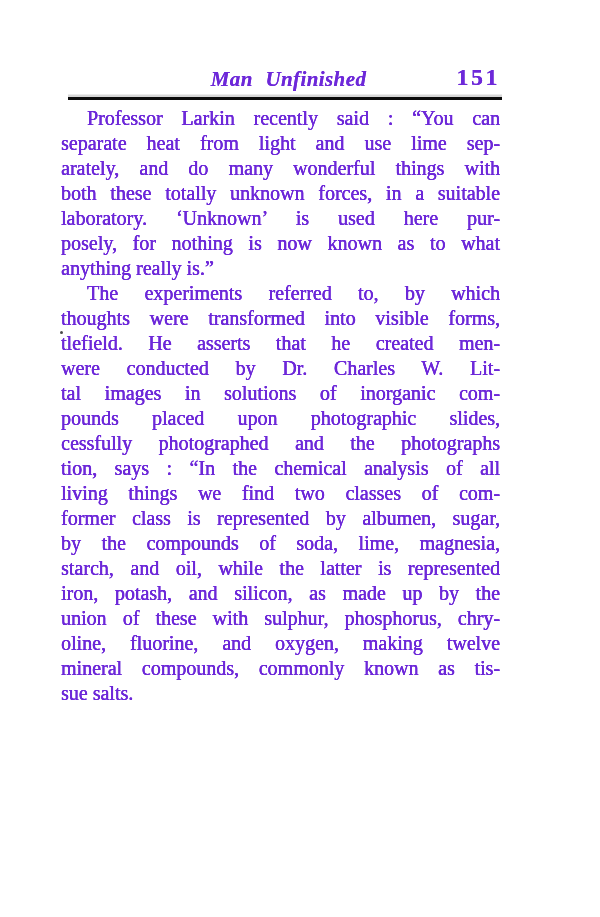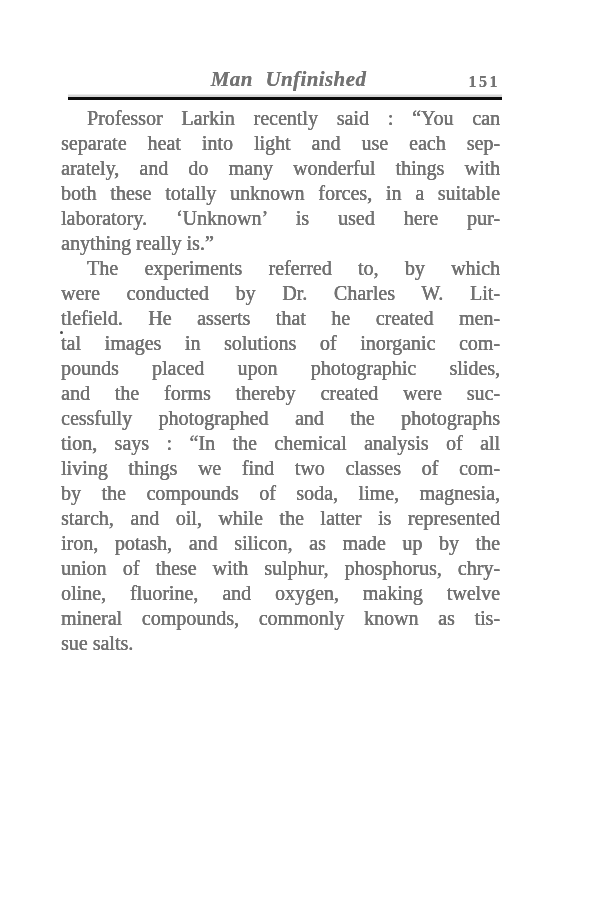--- a/index.html
+++ b/index.html
@@ -2,21 +2,21 @@
 <html><head>
 <meta charset="utf-8">
 <style>
   html, body { margin: 0; padding: 0; background: #ffffff; }
   .page {
     position: relative;
     width: 600px;
     height: 917px;
     background: #ffffff;
     font-family: "Liberation Serif", "DejaVu Serif", serif;
-    color: #737373;
+    color: #6d28d9;
     overflow: hidden;
   }
   .page-header {
     position: absolute;
     top: 62px;
     left: 61px;
     width: 439px;
     height: 30px;
   }
   .running-title {
@@ -29,21 +29,21 @@
     font-size: 21px;
     word-spacing: 7px;
     letter-spacing: 0.4px;
     white-space: nowrap;
     text-shadow: 0 0 0.5px currentColor;
   }
   .folio {
     position: absolute;
     right: 0;
     bottom: 1px;
-    font-size: 16px;
+    font-size: 24px;
     font-weight: 600;
     letter-spacing: 2.5px;
     text-shadow: 0 0 0.4px currentColor;
   }
   .header-rule {
     position: absolute;
     left: 68px;
     top: 97px;
     width: 434px;
     height: 3px;
@@ -85,37 +85,39 @@
     <span class="running-title">Man Unfinished</span>
     <span class="folio">151</span>
   </header>
 
   <div class="header-rule"></div>
 
   <main class="body-text">
 
     <div class="para">
       <div class="line indent">Professor Larkin recently said : “You can</div>
-      <div class="line">separate heat into light and use each sep-</div>
+      <div class="line">separate heat from light and use lime sep-</div>
       <div class="line">arately, and do many wonderful things with</div>
       <div class="line">both these totally unknown forces, in a suitable</div>
       <div class="line">laboratory. ‘Unknown’ is used here pur-</div>
+      <div class="line">posely, for nothing is now known as to what</div>
       <div class="line end">anything really is.”</div>
     </div>
 
     <div class="para">
       <div class="line indent">The experiments referred to, by which</div>
+      <div class="line">thoughts were transformed into visible forms,</div>
+      <div class="line">tlefield. He asserts that he created men-</div>
       <div class="line">were conducted by Dr. Charles W. Lit-</div>
-      <div class="line">tlefield. He asserts that he created men-</div>
       <div class="line">tal images in solutions of inorganic com-</div>
       <div class="line">pounds placed upon photographic slides,</div>
-      <div class="line">and the forms thereby created were suc-</div>
       <div class="line">cessfully photographed and the photographs</div>
       <div class="line">tion, says : “In the chemical analysis of all</div>
       <div class="line">living things we find two classes of com-</div>
+      <div class="line">former class is represented by albumen, sugar,</div>
       <div class="line">by the compounds of soda, lime, magnesia,</div>
       <div class="line">starch, and oil, while the latter is represented</div>
       <div class="line">iron, potash, and silicon, as made up by the</div>
       <div class="line">union of these with sulphur, phosphorus, chry-</div>
       <div class="line">oline, fluorine, and oxygen, making twelve</div>
       <div class="line">mineral compounds, commonly known as tis-</div>
       <div class="line end">sue salts.</div>
     </div>
 
   </main>

